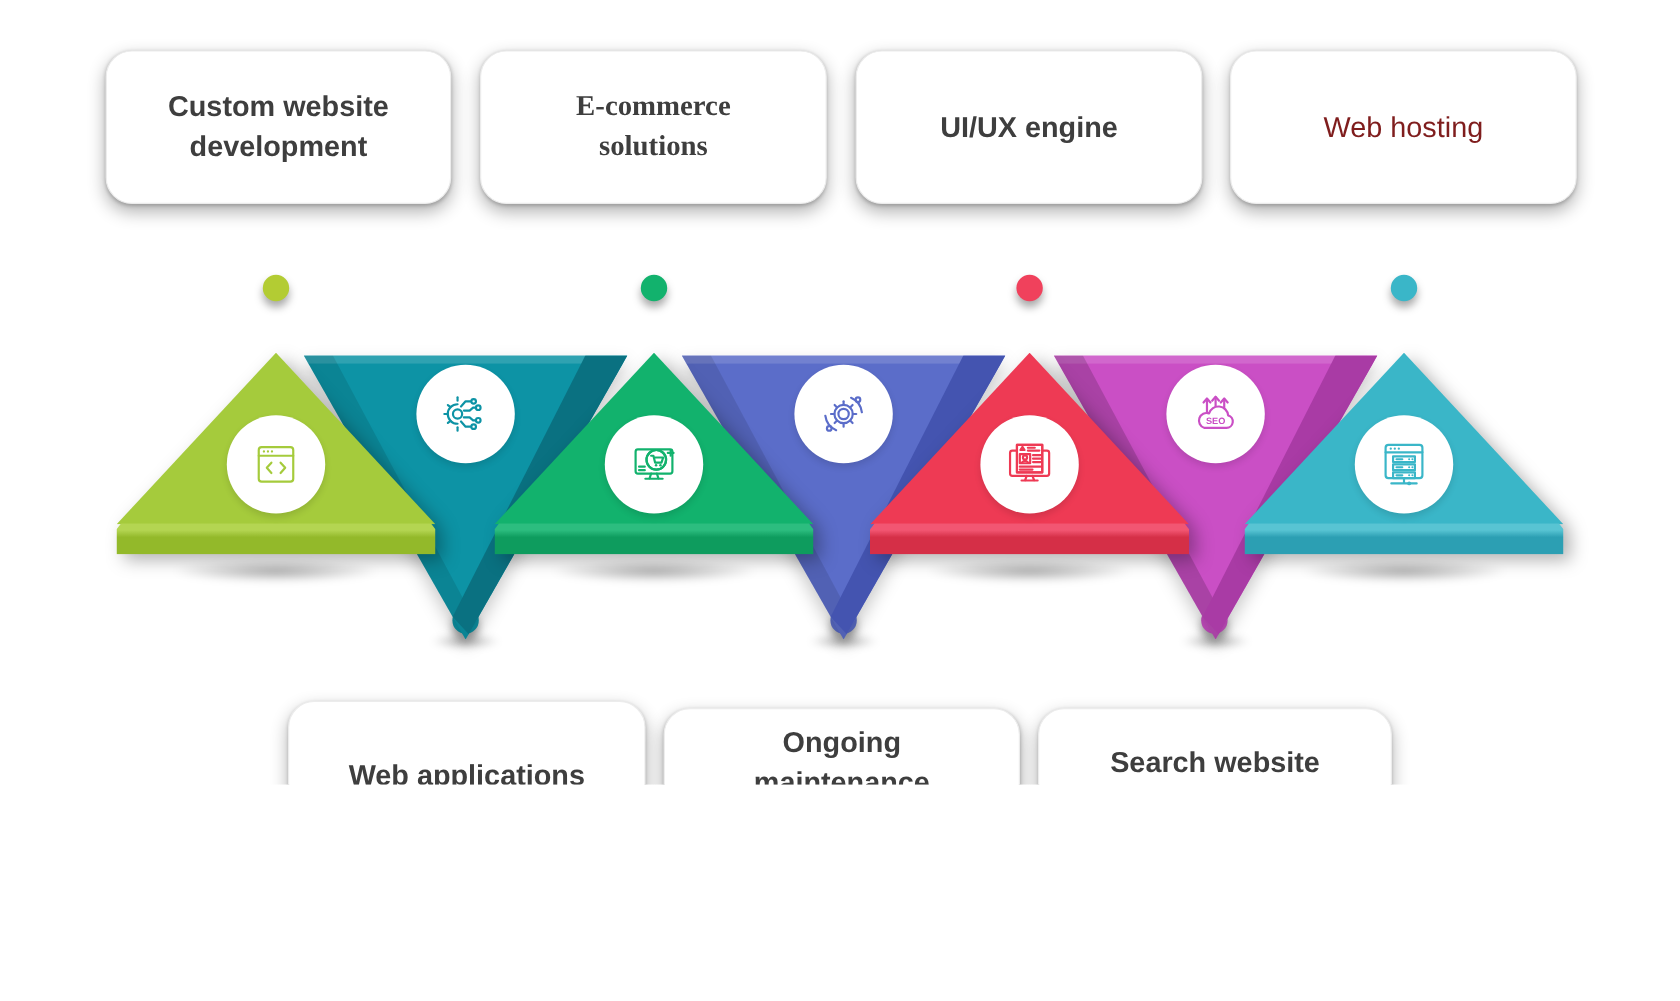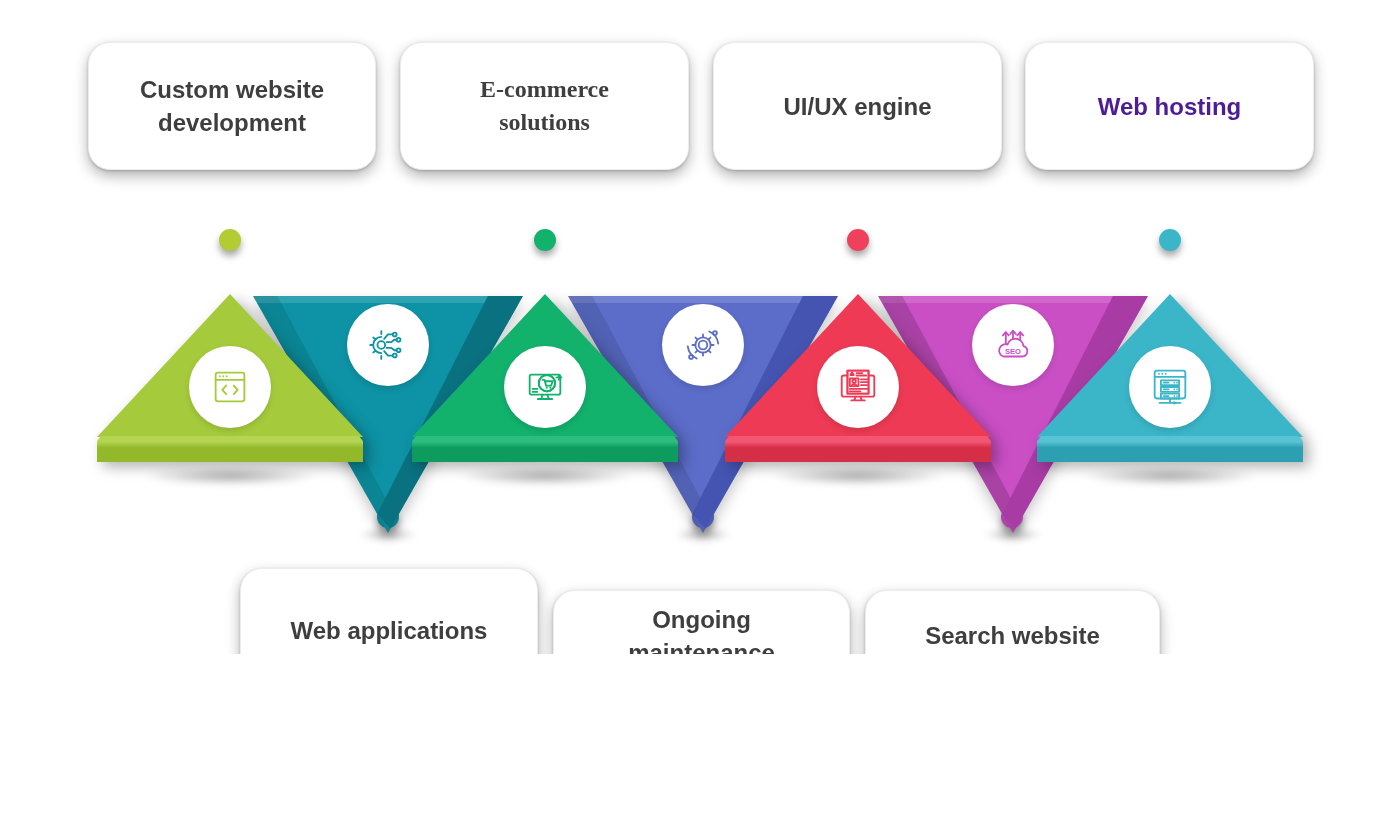--- a/index.html
+++ b/index.html
@@ -10,26 +10,26 @@
 
   
   .label-box{
     position:absolute;background:#ffffff;border-radius:22px;
     border:1px solid #ececec;
     box-shadow:0 6px 14px rgba(0,0,0,0.30),0 1px 3px rgba(0,0,0,0.18);
     display:flex;align-items:center;justify-content:center;text-align:center;
     color:#3e3e3e;font-size:24px;font-weight:600;line-height:33px;
   }
   .label-box span{display:block;}
-  .label-box.bold{color:#4c1d95;font-weight:700;}
+  .label-box.bold{color:#7f1d1d;font-weight:400;}
   .b1{left:88px;top:42px;width:286px;height:126px;}
   .b2{left:400px;top:42px;width:287px;height:126px;font-family:Liberation Serif, serif;}
   .b3{left:713px;top:42px;width:287px;height:126px;}
   .b4{left:1025px;top:42px;width:287px;height:126px;}
-  .a1{left:240px;top:568px;width:296px;height:122px;}
+  .a1{left:240px;top:584px;width:296px;height:122px;}
   .a2{left:553px;top:590px;width:295px;height:122px;}
   .a3{left:865px;top:590px;width:293px;height:122px;}
   .b1 span{max-width:240px;} .b2 span{max-width:220px;}
   .a2 span{max-width:190px;} .a3 span{max-width:250px;}
 
   
   .dot{
     position:absolute;width:22px;height:22px;border-radius:50%;
     background:var(--dot,#999);box-shadow:0 5px 7px rgba(0,0,0,0.35);
   }

